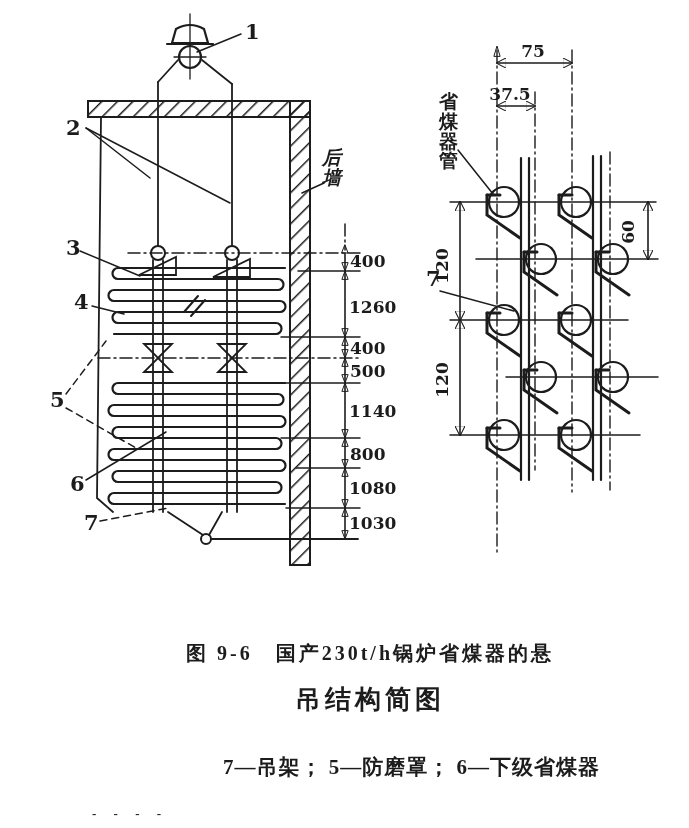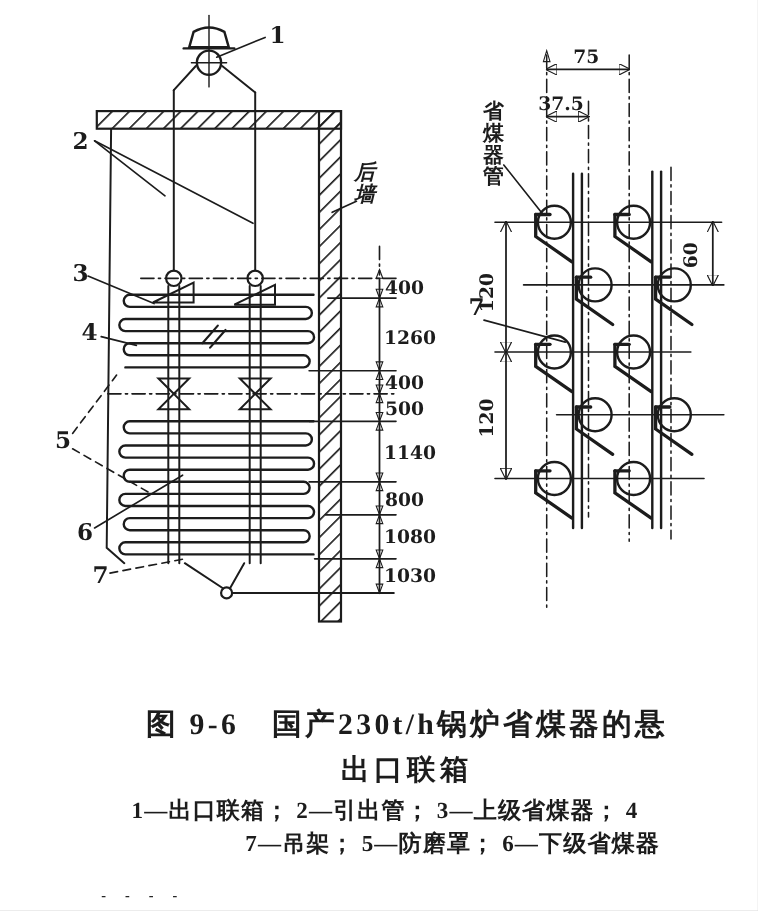--- a/index.html
+++ b/index.html
@@ -18,21 +18,21 @@
   .dim { font-size:17px; }
   .vtext {
     position:absolute; width:23px; line-height:1.04; text-align:center;
     word-break:break-all; font-weight:bold; font-size:19px; color:var(--ink);
     font-family:"Liberation Sans", sans-serif;
   }
   .caption {
     position:absolute; color:var(--ink); font-weight:bold; text-align:center;
     font-family:"Liberation Serif", serif;
   }
-  #cap1 { left:100px; top:640px; width:540px; font-size:27px; letter-spacing:3px; }
+  #cap1 { left:100px; top:640px; width:540px; font-size:20px; letter-spacing:3px; }
   #cap2 { left:100px; top:682px; width:540px; font-size:26px; letter-spacing:4px; }
   #leg1 { left:60px;  top:723px; width:580px; font-size:21px; letter-spacing:1px; }
   #leg2 { left:20px;  top:753px; width:580px; font-size:21px; letter-spacing:1px;text-align:right; }
   #artifact { left:92px; top:806px; width:200px; text-align:left; font-size:13px; letter-spacing:7px; }
 </style>
 </head>
 <body>
 
 <div id="page">
 
@@ -234,18 +234,17 @@
     <text class="callout" x="426" y="286">7</text>
     <line x1="440" y1="291" x2="514" y2="311" stroke-width="1.5"></line>
     <line x1="458" y1="150" x2="493" y2="194" stroke-width="1.5"></line>
   </g>
 </svg>
 
 <div class="vtext" style="left:320px; top:148px;font-style:italic;">后墙</div>
 <div class="vtext" style="left:437px; top:92px;">省煤器管</div>
 
 <div id="cap1" class="caption">图 9-6　国产230t/h锅炉省煤器的悬</div>
-<div id="cap2" class="caption">出口联箱</div>
-<div id="leg1" class="caption">1—出口联箱； 2—引出管； 3—上级省煤器； 4</div>
+<div id="cap2" class="caption">吊结构简图</div>
 <div id="leg2" class="caption">7—吊架； 5—防磨罩； 6—下级省煤器</div>
 <div id="artifact" class="caption">- - - -</div>
 
 </div>
 
 </body></html>

